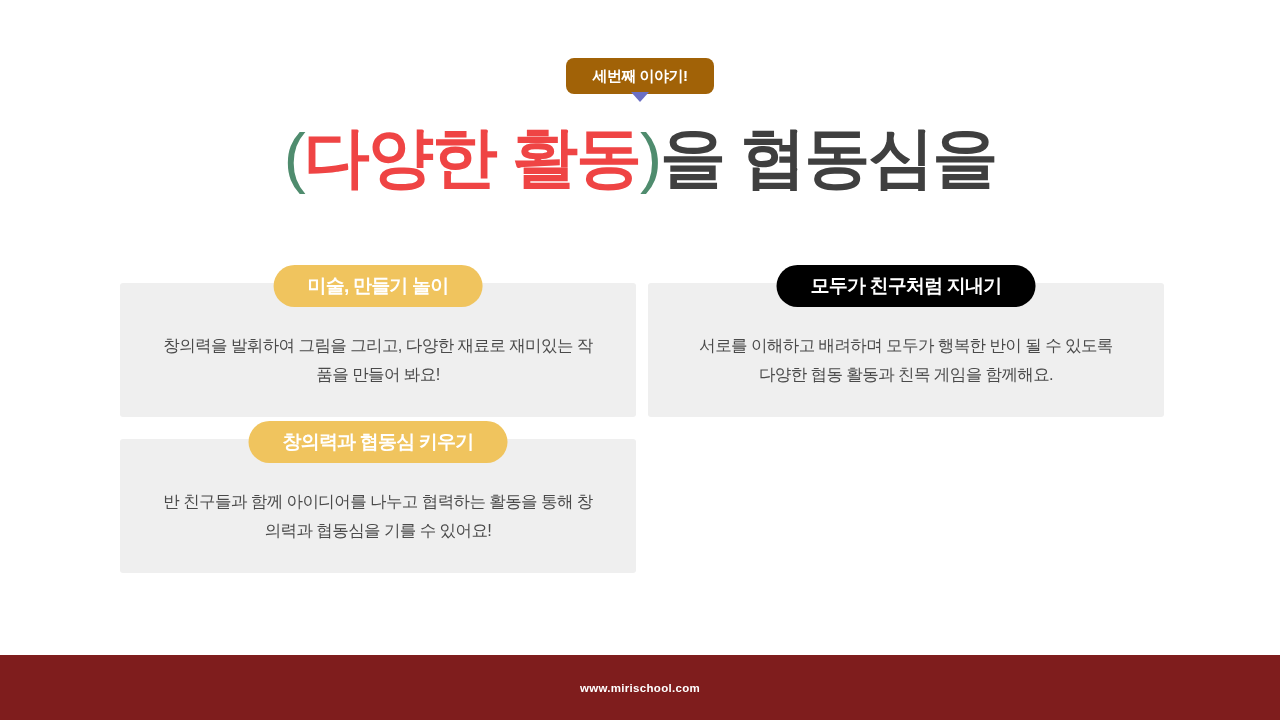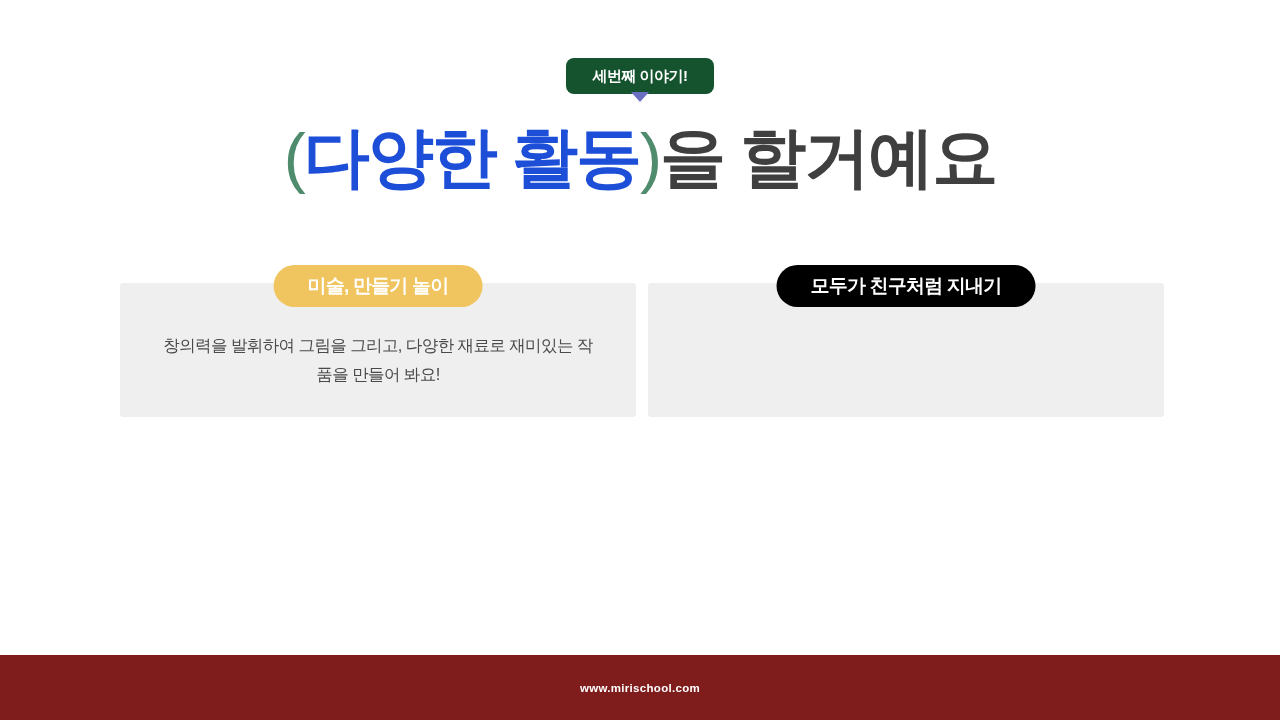--- a/index.html
+++ b/index.html
@@ -26,21 +26,21 @@
   .badge-wrap {
     position: absolute;
     top: 58px;
     left: 0;
     width: 1280px;
     display: flex;
     justify-content: center;
   }
   .badge {
     position: relative;
-    background: #14532d;
+    background: #a16207;
     color: #ffffff;
     font-size: 15px;
     font-weight: bold;
     letter-spacing: -0.5px;
     padding: 10px 26px 11px 26px;
     border-radius: 8px;
     line-height: 1;
   }
   .badge::after {
     content: "";
@@ -67,21 +67,21 @@
     letter-spacing: -2px;
     color: #3f3f3f;
     white-space: nowrap;
     line-height: 1.2;
   }
   .headline .paren {
     color: #4f8c6e;
     font-weight: normal;
   }
   .headline .accent {
-    color: #1d4ed8;
+    color: #ef4444;
   }
 
   
   .grid {
     position: absolute;
     top: 283px;
     left: 120px;
     width: 851px;
     display: grid;
     grid-template-columns: 516px 516px;
@@ -152,35 +152,40 @@
 
 <div class="slide">
 
   <div class="badge-wrap">
     <div class="badge">
       <span>세번째 이야기!</span>
     </div>
   </div>
 
   <div class="headline">
-    <span class="paren">(</span><span class="accent">다양한 활동</span><span class="paren">)</span><span>을 할거예요</span>
+    <span class="paren">(</span><span class="accent">다양한 활동</span><span class="paren">)</span><span>을 협동심을</span>
   </div>
 
   <div class="grid">
 
     <div class="card">
       <div class="card-title yellow">미술, 만들기 놀이</div>
       <div class="card-body">창의력을 발휘하여 그림을 그리고, 다양한 재료로 재미있는 작품을 만들어 봐요!</div>
     </div>
 
     <div class="card">
       <div class="card-title green">모두가 친구처럼 지내기</div>
+      <div class="card-body">서로를 이해하고 배려하며 모두가 행복한 반이 될 수 있도록 다양한 협동 활동과 친목 게임을 함께해요.</div>
     </div>
 
 
+    <div class="card">
+      <div class="card-title yellow">창의력과 협동심 키우기</div>
+      <div class="card-body">반 친구들과 함께 아이디어를 나누고 협력하는 활동을 통해 창의력과 협동심을 기를 수 있어요!</div>
+    </div>
 
   </div>
 
   <div class="footer">
     <span class="footer-url">www.mirischool.com</span>
   </div>
 
 </div>
 
 </body></html>

